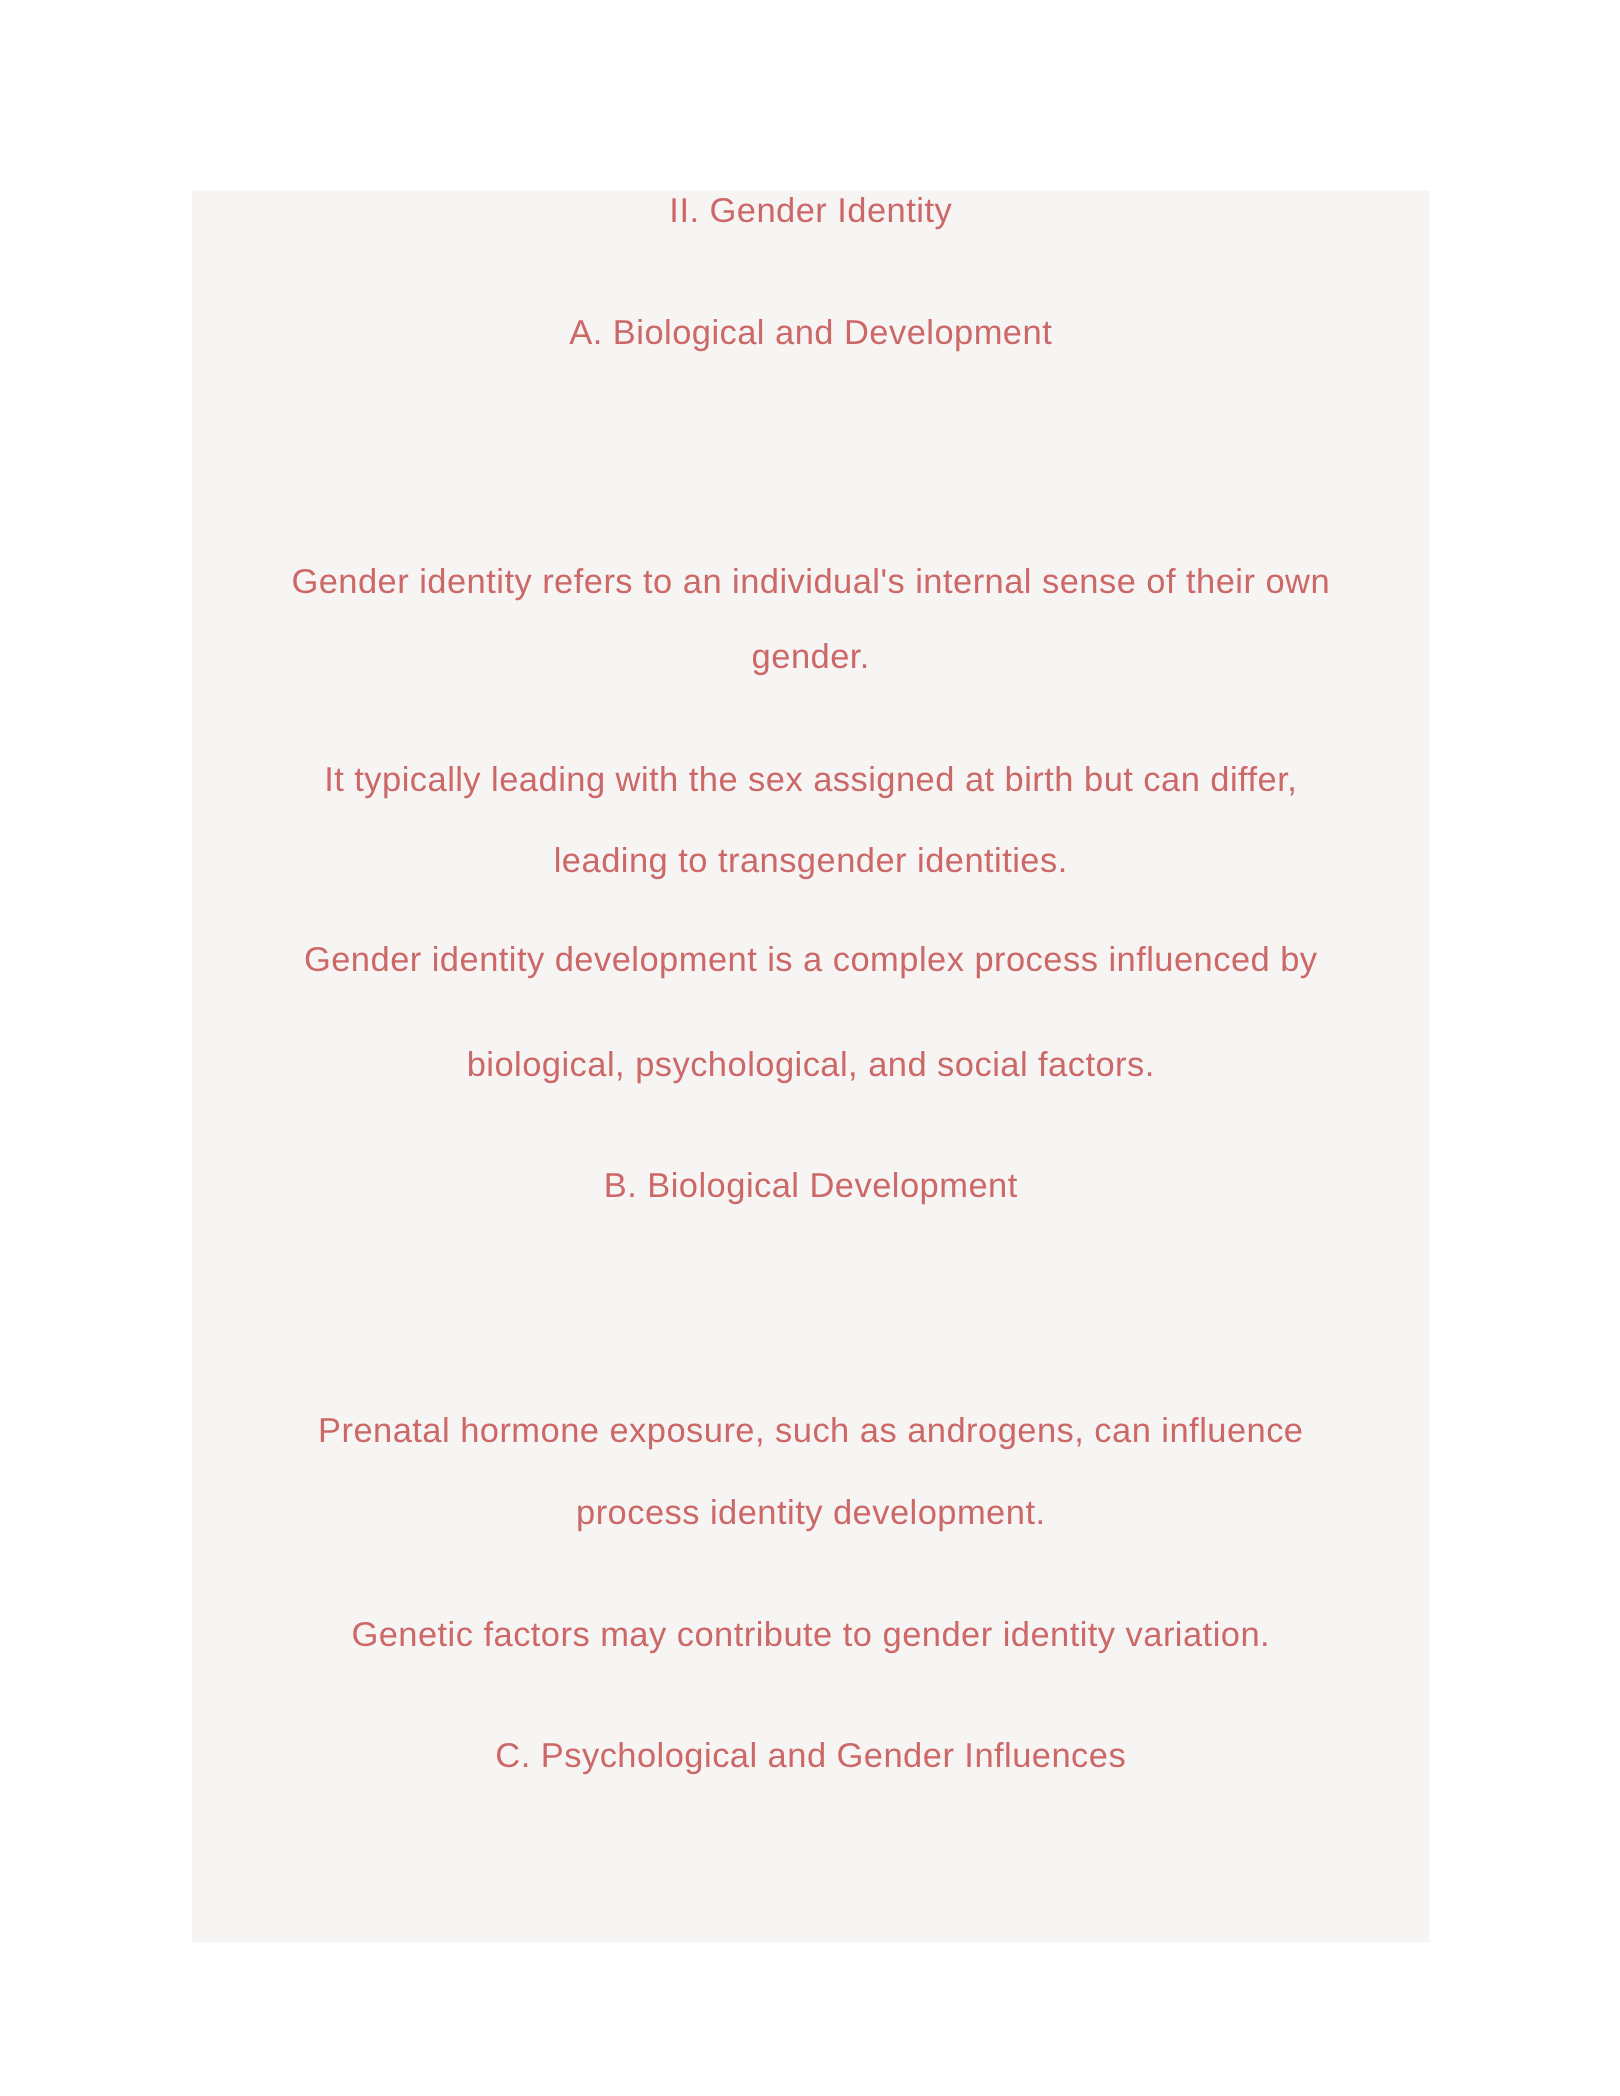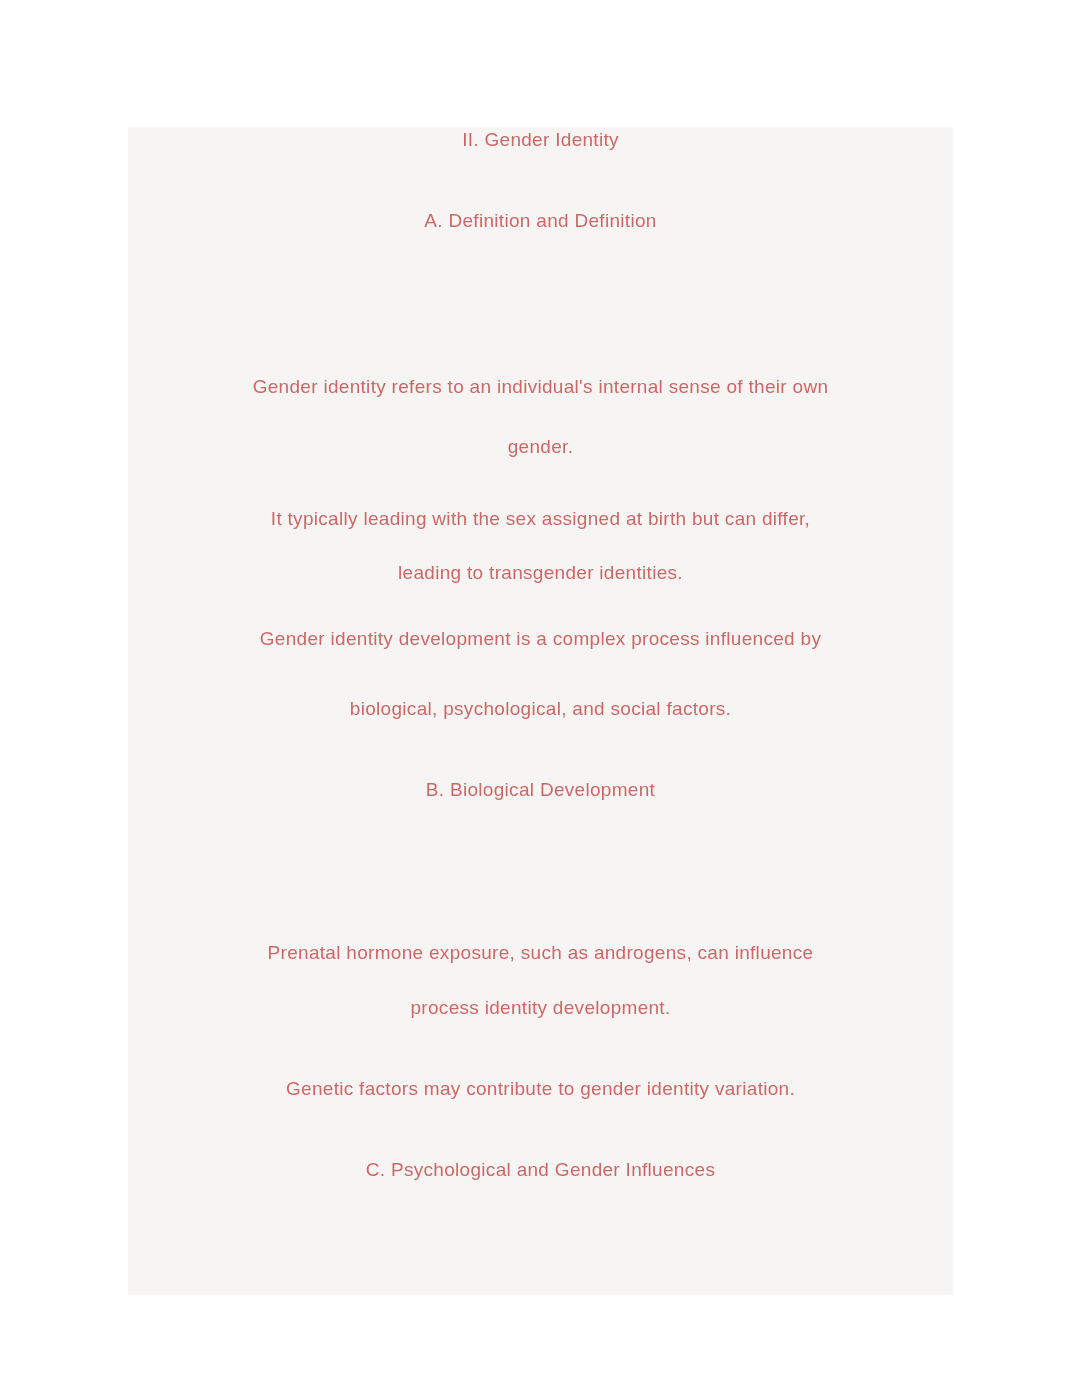--- a/index.html
+++ b/index.html
@@ -22,36 +22,36 @@
     height: 1168px;
     background: #f6f5f4;
   }
   .doc-line {
     position: absolute;
     left: 128px;
     width: 825px;
     height: 54px;
     line-height: 54px;
     text-align: center;
-    font-size: 19px;
+    font-size: 23px;
     letter-spacing: 0.3px;
     color: #cd6868;
     white-space: nowrap;
   }
 </style>
 </head>
 <body>
 
 <div class="doc-page"></div>
 
 <div class="doc-line" style="top:113px">II. Gender Identity</div>
-<div class="doc-line" style="top:194px">A. Definition and Definition</div>
+<div class="doc-line" style="top:194px">A. Biological and Development</div>
 
 <div class="doc-line" style="top:360px">Gender identity refers to an individual's internal sense of their own</div>
-<div class="doc-line" style="top:420px">gender.</div>
+<div class="doc-line" style="top:410px">gender.</div>
 
 <div class="doc-line" style="top:492px">It typically leading with the sex assigned at birth but can differ,</div>
 <div class="doc-line" style="top:546px">leading to transgender identities.</div>
 
 <div class="doc-line" style="top:612px">Gender identity development is a complex process influenced by</div>
 <div class="doc-line" style="top:682px">biological, psychological, and social factors.</div>
 
 <div class="doc-line" style="top:763px">B. Biological Development</div>
 
 <div class="doc-line" style="top:926px">Prenatal hormone exposure, such as androgens, can influence</div>

